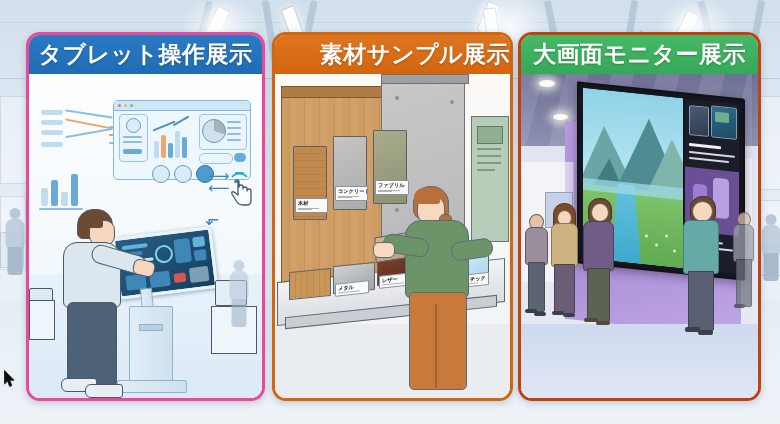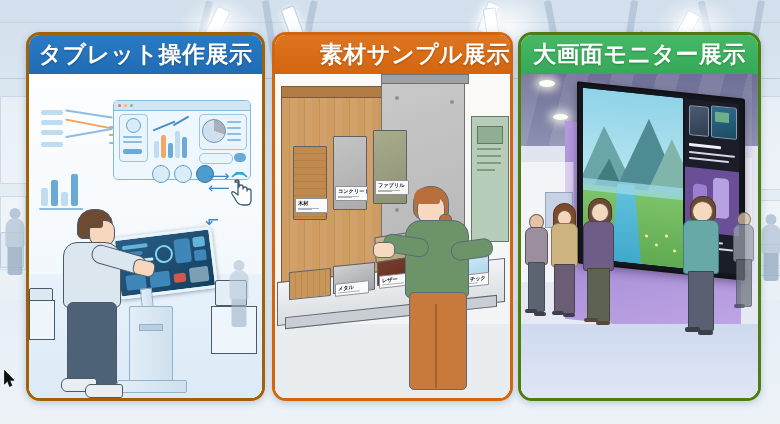--- a/index.html
+++ b/index.html
@@ -37,25 +37,25 @@
 
   
   .panel{position:absolute;top:32px;height:363px;border-radius:14px;
          overflow:hidden;background:#fff;
          box-shadow:0 2px 7px rgba(60,90,120,.28);}
   .panel .hdr{height:39px;display:flex;align-items:center;justify-content:center;}
   .panel .hdr span{color:#fff;font-size:23px;font-weight:bold;letter-spacing:.5px;
          text-shadow:0 1px 2px rgba(0,0,0,.25);white-space:nowrap;}
   .panel .art{position:absolute;left:0;right:0;top:39px;bottom:0;overflow:hidden;}
 
-  #panel1{left:26px;width:233px;border:3px solid #a16207;}
+  #panel1{left:26px;width:233px;border:3px solid #ec4899;}
   #panel1 .hdr{background:linear-gradient(180deg,#2a7bc4,#1f6cb4);}
   #panel2{left:272px;width:235px;border:3px solid #d4650f;}
   #panel2 .hdr{background:linear-gradient(180deg,#dd7520,#d4650f);justify-content:flex-end;}
-  #panel3{left:518px;width:237px;border:3px solid #4d7c0f;}
+  #panel3{left:518px;width:237px;border:3px solid #c2410c;}
   #panel3 .hdr{background:linear-gradient(180deg,#45b966,#35a957);}
 
   
   .sq{position:absolute;}
   .ol{border:1.3px solid #4a5a68;}
   .olf{border:1.3px solid #5b6b79;}
 
   
   .p1bg{position:absolute;inset:0;background:linear-gradient(180deg,#fdfeff 0%,#f4f9fd 55%,#e7f1fa 100%);}
   .p1floor{position:absolute;left:0;right:0;top:200px;bottom:0;

